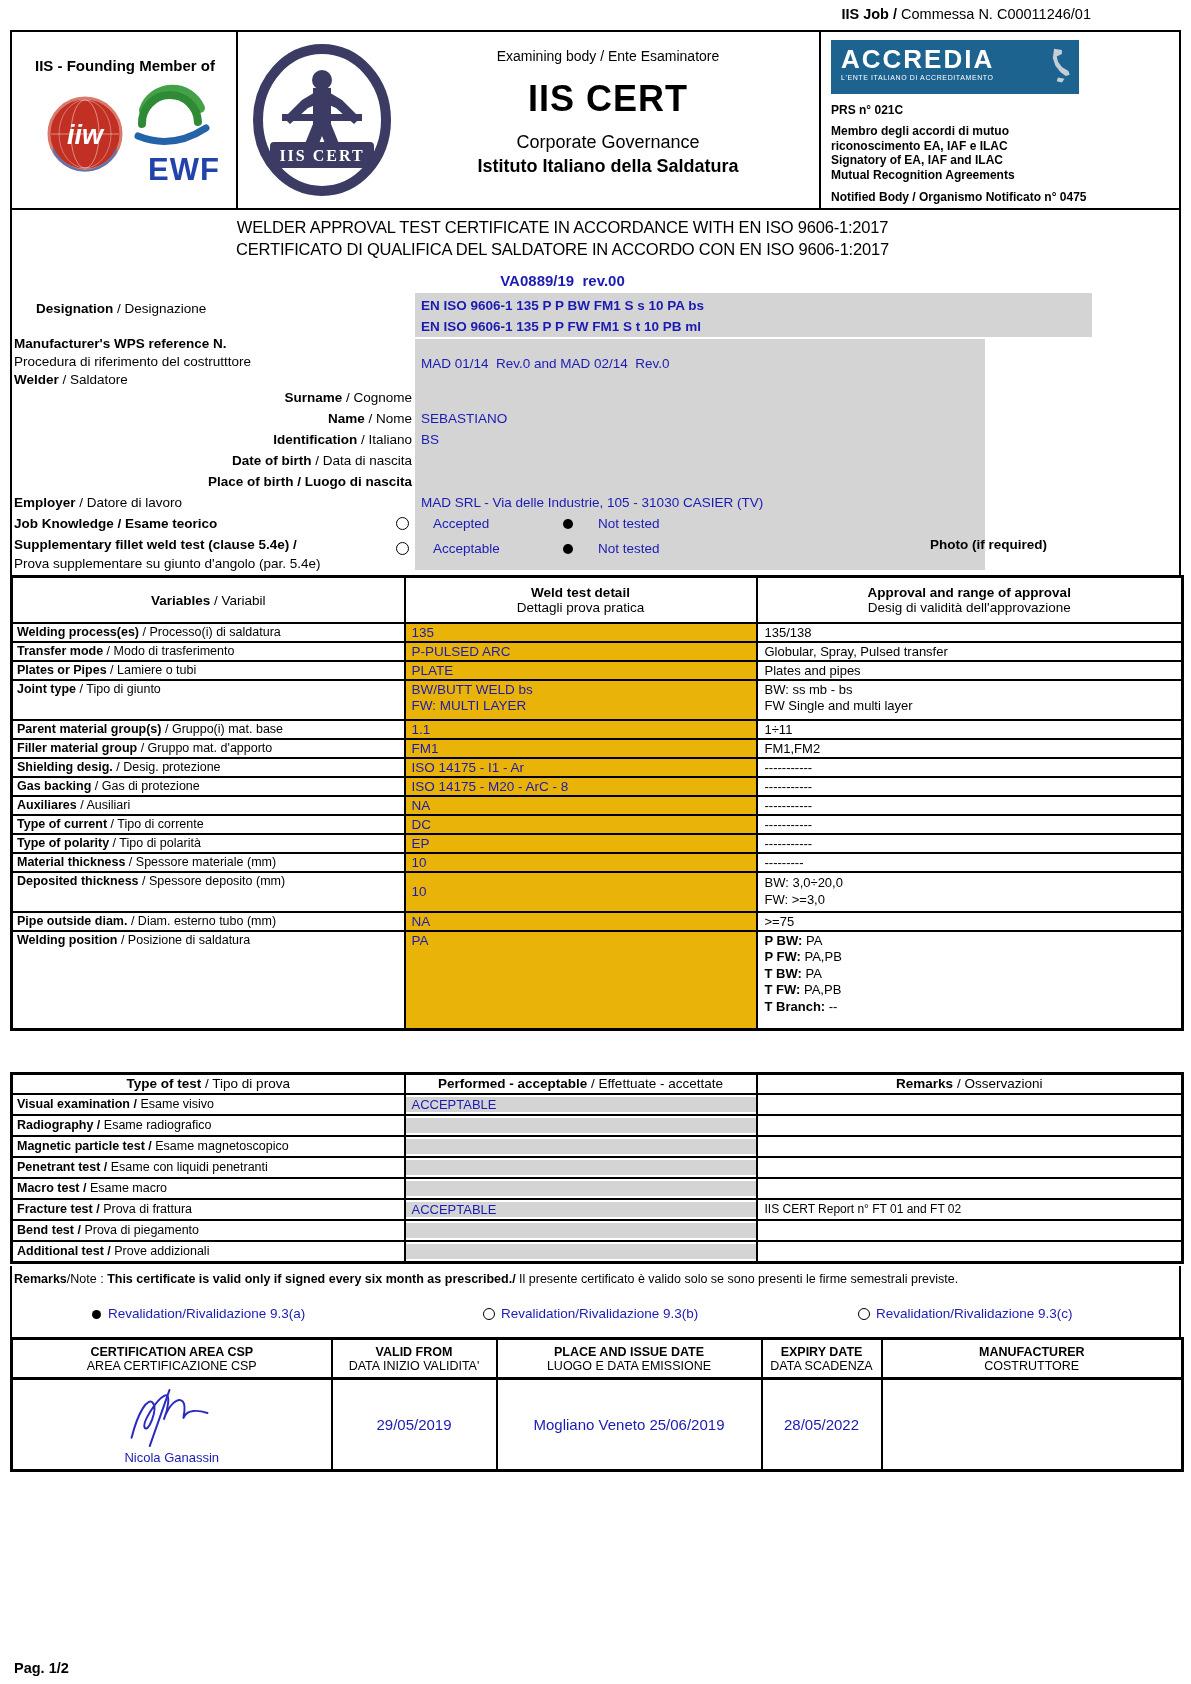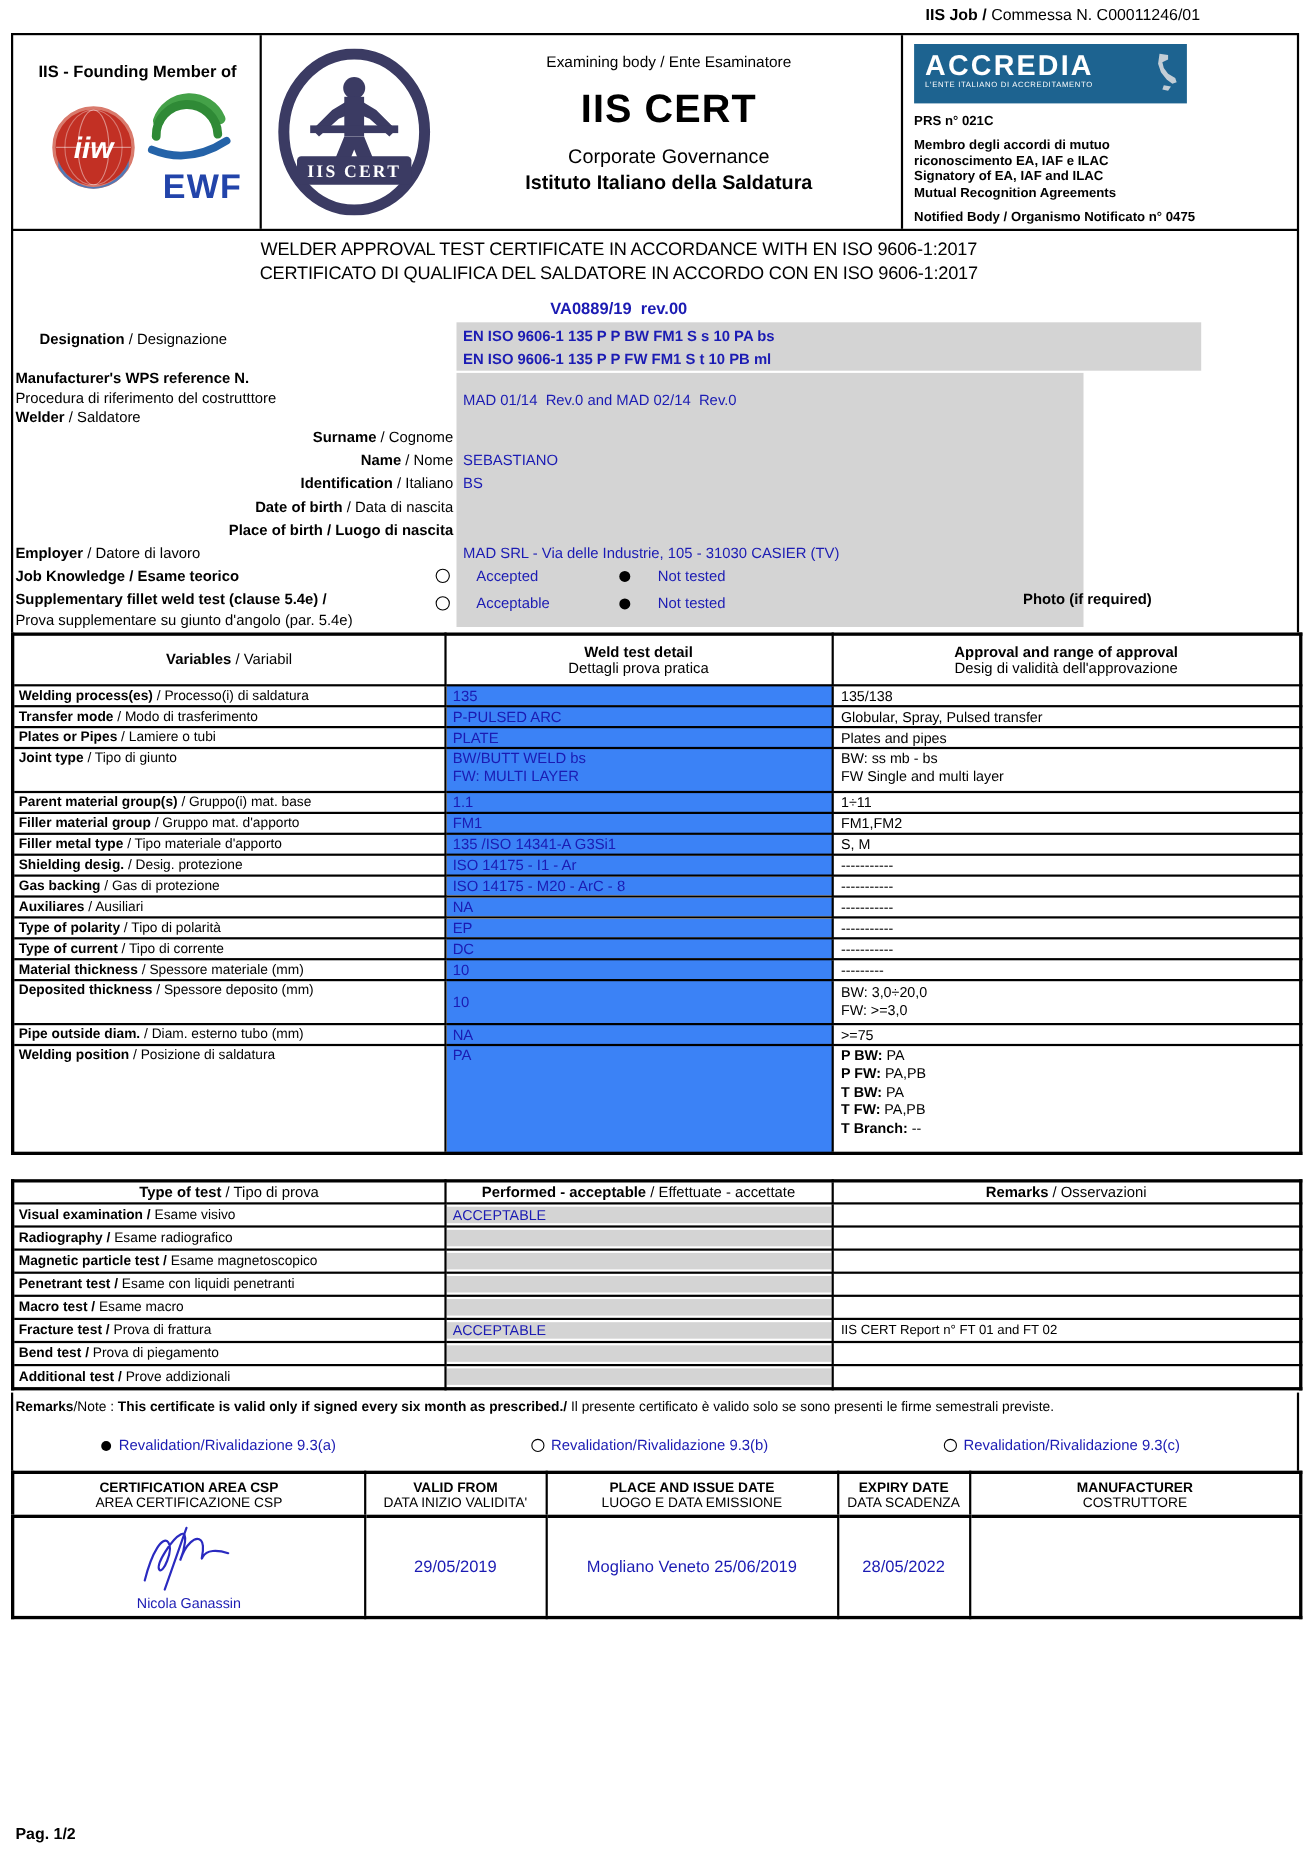--- a/index.html
+++ b/index.html
@@ -52,21 +52,21 @@
   .desigval { left:421px; top:295px; font-size:13.5px; font-weight:bold; line-height:21px; }
   .radio { display:inline-block; width:13px; height:13px; border:1.7px solid #000; border-radius:50%; background:transparent; }
   .dot { display:inline-block; width:10px; height:10px; border-radius:50%; background:#000; }
   .photolbl { left:930px; top:537px; font-weight:bold; font-size:13.5px; }
 
   
   table { border-collapse:collapse; table-layout:fixed; }
   .vt { position:absolute; left:10px; top:575px; width:1171px; border:3px solid #000; }
   .vt td { border:2px solid #000; overflow:hidden; }
   .vt .lc { font-size:12.5px; padding:0 14px 0 4px; }
-  .vt .mc { background:#3b82f6; color:#1b1bb3; font-size:13.5px; padding:0 4px 0 6px; }
+  .vt .mc { background:#eab308; color:#1b1bb3; font-size:13.5px; padding:0 4px 0 6px; }
   .vt .rc { font-size:13px; padding:0 4px 0 7px; }
   .vt .hd { text-align:center; vertical-align:middle; background:#fff; }
   .vt .hd .l1 { font-size:13.5px; font-weight:bold; }
   .vt .hd .l2 { font-size:13.5px; }
   .top { vertical-align:top; padding-top:1px !important; }
   .rowh { height:19px; }
   .rowh2 { height:40px; }
   .rowh5 { height:99px; }
   .hdh { height:46px; }
   .apline { line-height:16.5px; }
@@ -251,47 +251,42 @@
       <td class="lc"><span class="b">Parent material group(s)</span><span> / Gruppo(i) mat. base</span></td>
       <td class="mc">1.1</td>
       <td class="rc">1÷11</td>
     </tr>
     <tr class="rowh">
       <td class="lc"><span class="b">Filler material group</span><span> / Gruppo mat. d'apporto</span></td>
       <td class="mc">FM1</td>
       <td class="rc">FM1,FM2</td>
     </tr>
     <tr class="rowh">
-      <td class="lc"><span class="b">Filler metal type</span><span> / Tipo materiale d'apporto</span></td>
-      <td class="mc">135 /ISO 14341-A G3Si1</td>
-      <td class="rc">S, M</td>
-    </tr>
-    <tr class="rowh">
       <td class="lc"><span class="b">Shielding desig.</span><span> / Desig. protezione</span></td>
       <td class="mc">ISO 14175 - I1 - Ar</td>
       <td class="rc">-----------</td>
     </tr>
     <tr class="rowh">
       <td class="lc"><span class="b">Gas backing</span><span> / Gas di protezione</span></td>
       <td class="mc">ISO 14175 - M20 - ArC - 8</td>
       <td class="rc">-----------</td>
     </tr>
     <tr class="rowh">
       <td class="lc"><span class="b">Auxiliares</span><span> / Ausiliari</span></td>
       <td class="mc">NA</td>
       <td class="rc">-----------</td>
     </tr>
     <tr class="rowh">
+      <td class="lc"><span class="b">Type of current</span><span> / Tipo di corrente</span></td>
+      <td class="mc">DC</td>
+      <td class="rc">-----------</td>
+    </tr>
+    <tr class="rowh">
       <td class="lc"><span class="b">Type of polarity</span><span> / Tipo di polarità</span></td>
       <td class="mc">EP</td>
-      <td class="rc">-----------</td>
-    </tr>
-    <tr class="rowh">
-      <td class="lc"><span class="b">Type of current</span><span> / Tipo di corrente</span></td>
-      <td class="mc">DC</td>
       <td class="rc">-----------</td>
     </tr>
     <tr class="rowh">
       <td class="lc"><span class="b">Material thickness</span><span> / Spessore materiale (mm)</span></td>
       <td class="mc">10</td>
       <td class="rc">---------</td>
     </tr>
     <tr class="rowh2">
       <td class="lc top"><span class="b">Deposited thickness</span><span> / Spessore deposito (mm)</span></td>
       <td class="mc">10</td>

